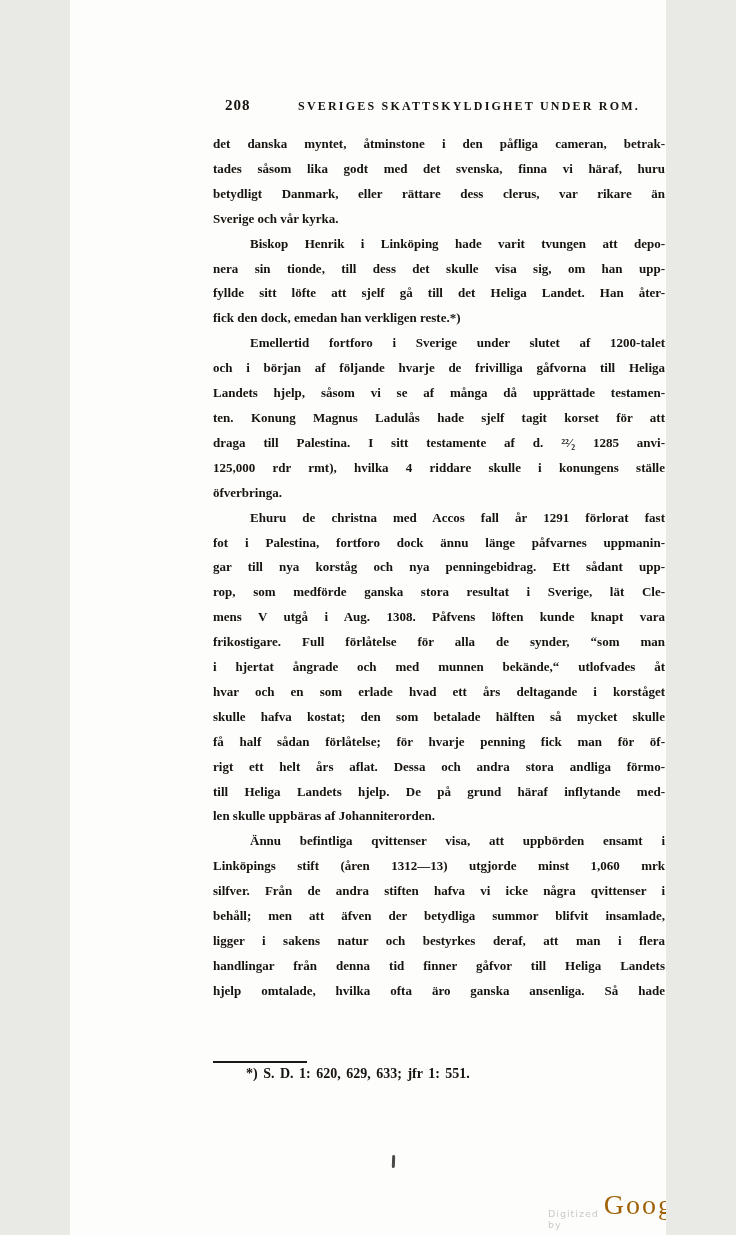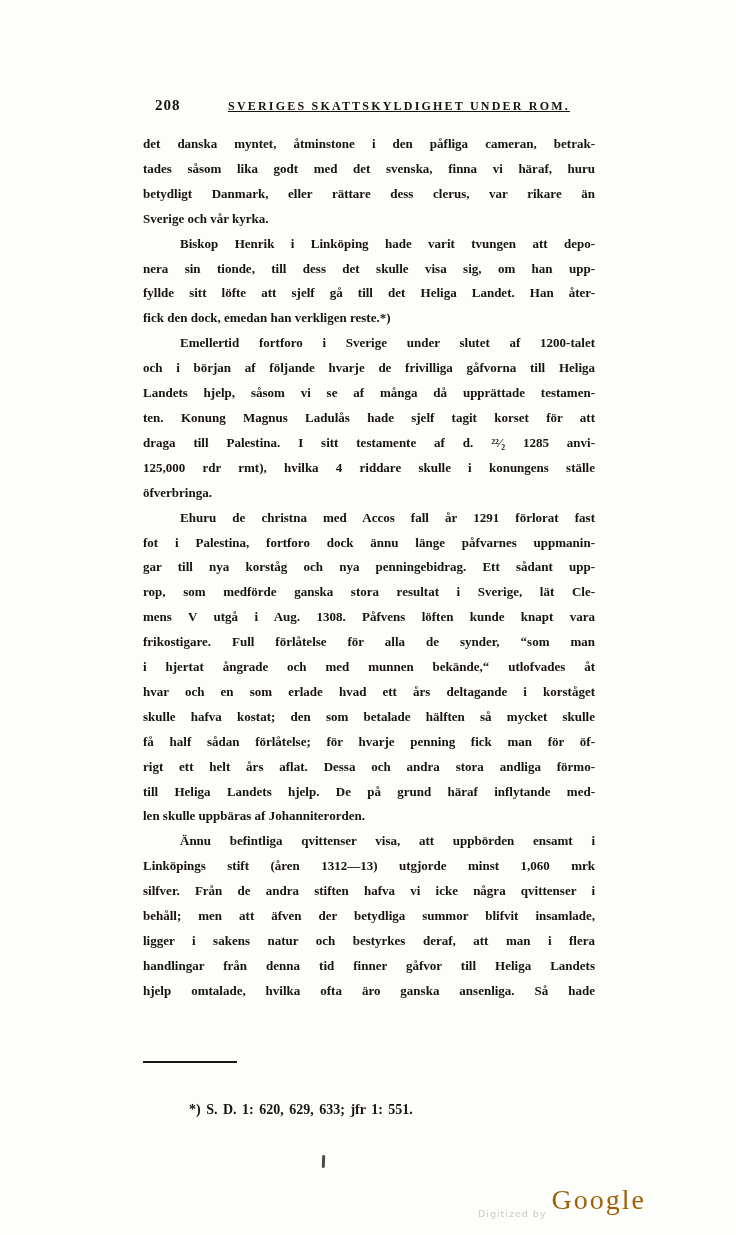--- a/index.html
+++ b/index.html
@@ -1,18 +1,18 @@
 <!DOCTYPE html>
 <html><head>
 <meta charset="utf-8">
 <style>
   html, body { margin: 0; padding: 0; background: #e9e9e6; }
   .page {
     position: relative;
-    width: 736px;
+    width: 596px;
     height: 1235px;
     margin: 0 auto;
     background: #fdfdfb;
     color: #17130e;
     font-family: "Liberation Serif", serif;
     overflow: hidden;
   }
   
   .page-header {
     position: absolute;
@@ -31,21 +31,20 @@
   }
   .running-title {
     position: absolute;
     left: 256px;
     top: 2px;
     transform: translateX(-50%);
     font-size: 12px;
     font-weight: bold;
     letter-spacing: 2.2px;
     white-space: nowrap;
-    text-decoration: underline;
   }
   
   .text-body {
     position: absolute;
     top: 132px;
     left: 143px;
     width: 452px;
     font-size: 13px;
     font-weight: bold;
     line-height: 24.9px;
@@ -63,28 +62,27 @@
     position: absolute;
     top: 1061px;
     left: 143px;
     width: 94px;
     height: 2px;
     background: #1c1914;
   }
   .footnote {
     position: absolute;
     top: 1066px;
-    left: 160px;
+    left: 147px;
     width: 452px;
     padding-left: 29px;
     box-sizing: border-box;
     font-size: 14px;
     font-weight: bold;
     word-spacing: 2px;
-    margin-top: 36px;
   }
   
   .ink-speck {
     position: absolute;
     top: 1155px;
     left: 322px;
     width: 3px;
     height: 13px;
     background: #4a4a48;
     border-radius: 2px;

